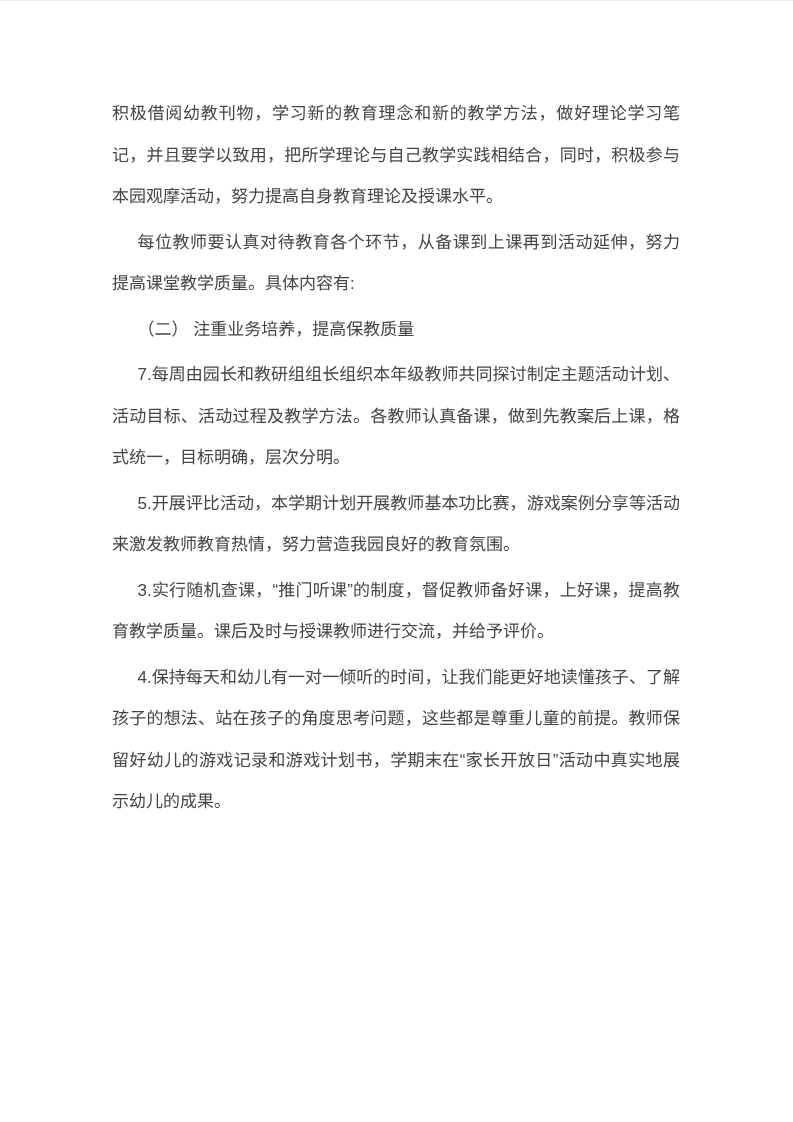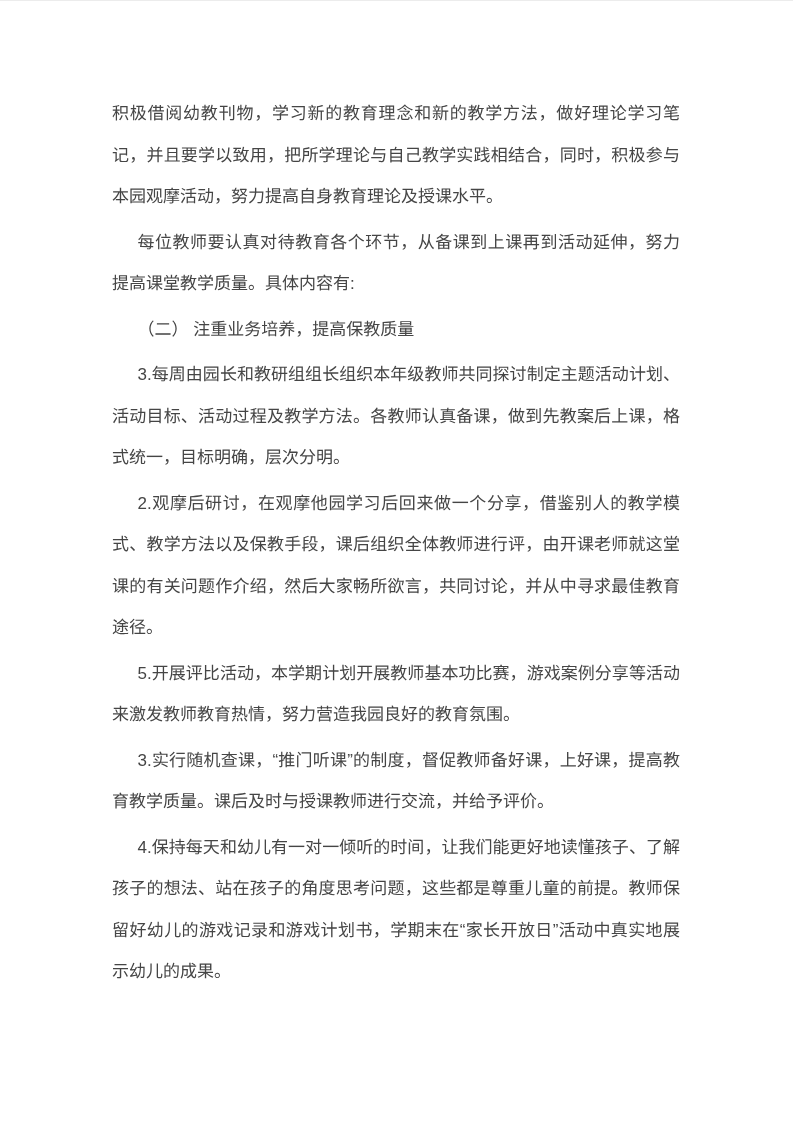--- a/index.html
+++ b/index.html
@@ -39,23 +39,22 @@
 </head>
 <body>
 
 <div class="page">
   <p class="para no-indent">积极借阅幼教刊物，学习新的教育理念和新的教学方法，做好理论学习笔记，并且要学以致用，把所学理论与自己教学实践相结合，同时，积极参与本园观摩活动，努力提高自身教育理论及授课水平。</p>
 
   <p class="para">每位教师要认真对待教育各个环节，从备课到上课再到活动延伸，努力提高课堂教学质量。具体内容有:</p>
 
   <p class="para">（二） 注重业务培养，提高保教质量</p>
 
-  <p class="para">3.每周由园长和教研组组长组织本年级教师共同探讨制定主题活动计划、活动目标、活动过程及教学方法。各教师认真备课，做到先教案后上课，格式统一，目标明确，层次分明。</p>
+  <p class="para">7.每周由园长和教研组组长组织本年级教师共同探讨制定主题活动计划、活动目标、活动过程及教学方法。各教师认真备课，做到先教案后上课，格式统一，目标明确，层次分明。</p>
 
-  <p class="para">2.观摩后研讨，在观摩他园学习后回来做一个分享，借鉴别人的教学模式、教学方法以及保教手段，课后组织全体教师进行评，由开课老师就这堂课的有关问题作介绍，然后大家畅所欲言，共同讨论，并从中寻求最佳教育途径。</p>
 
   <p class="para">5.开展评比活动，本学期计划开展教师基本功比赛，游戏案例分享等活动来激发教师教育热情，努力营造我园良好的教育氛围。</p>
 
   <p class="para">3.实行随机查课，“推门听课”的制度，督促教师备好课，上好课，提高教育教学质量。课后及时与授课教师进行交流，并给予评价。</p>
 
 
   <p class="para">4.保持每天和幼儿有一对一倾听的时间，让我们能更好地读懂孩子、了解孩子的想法、站在孩子的角度思考问题，这些都是尊重儿童的前提。教师保留好幼儿的游戏记录和游戏计划书，学期末在“家长开放日”活动中真实地展示幼儿的成果。</p>
 </div>
 
 </body></html>

